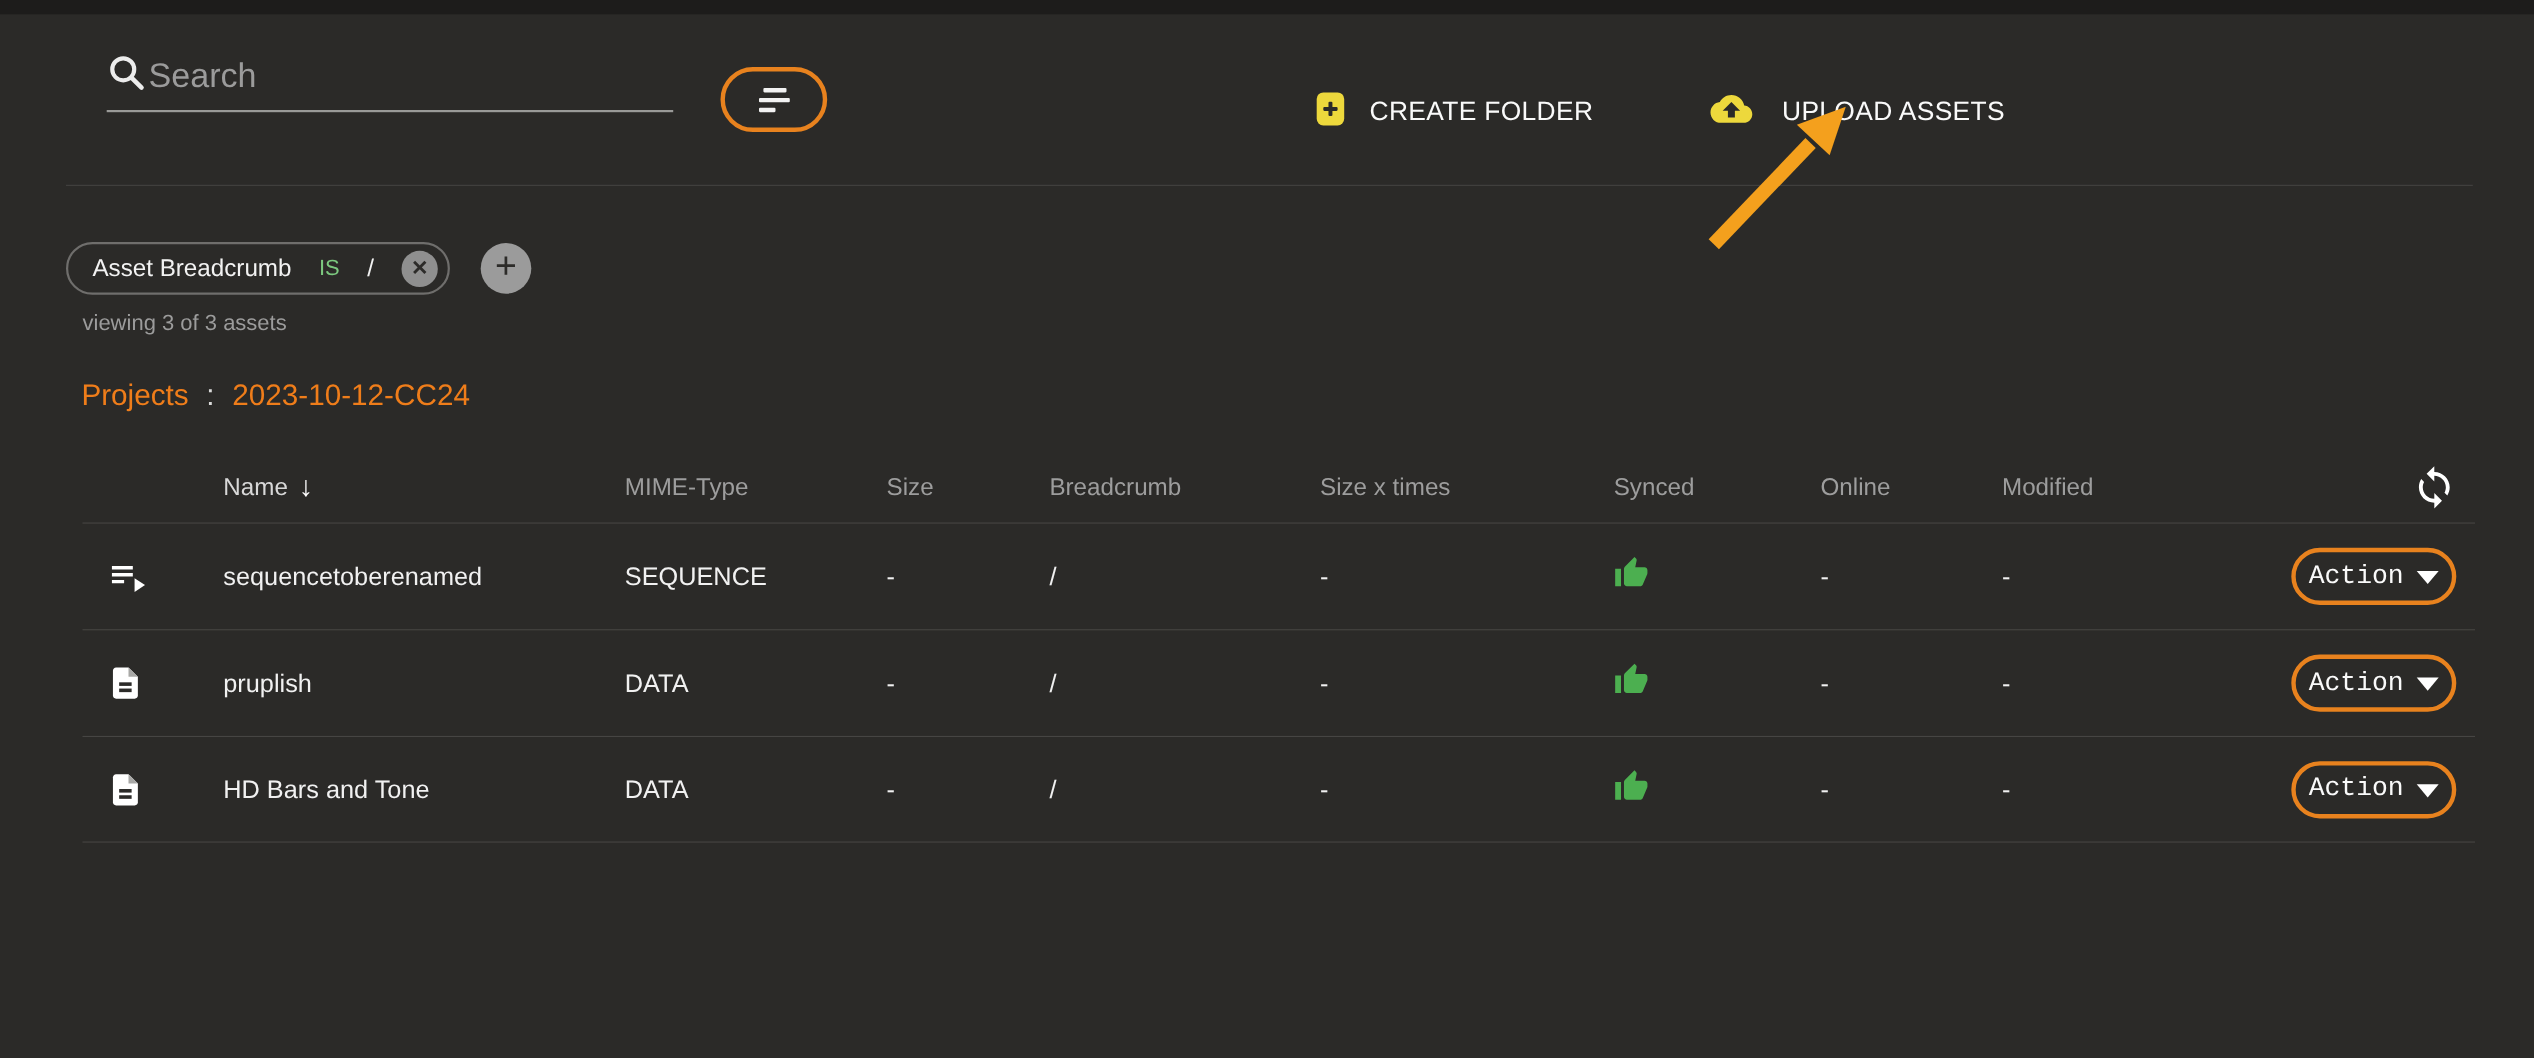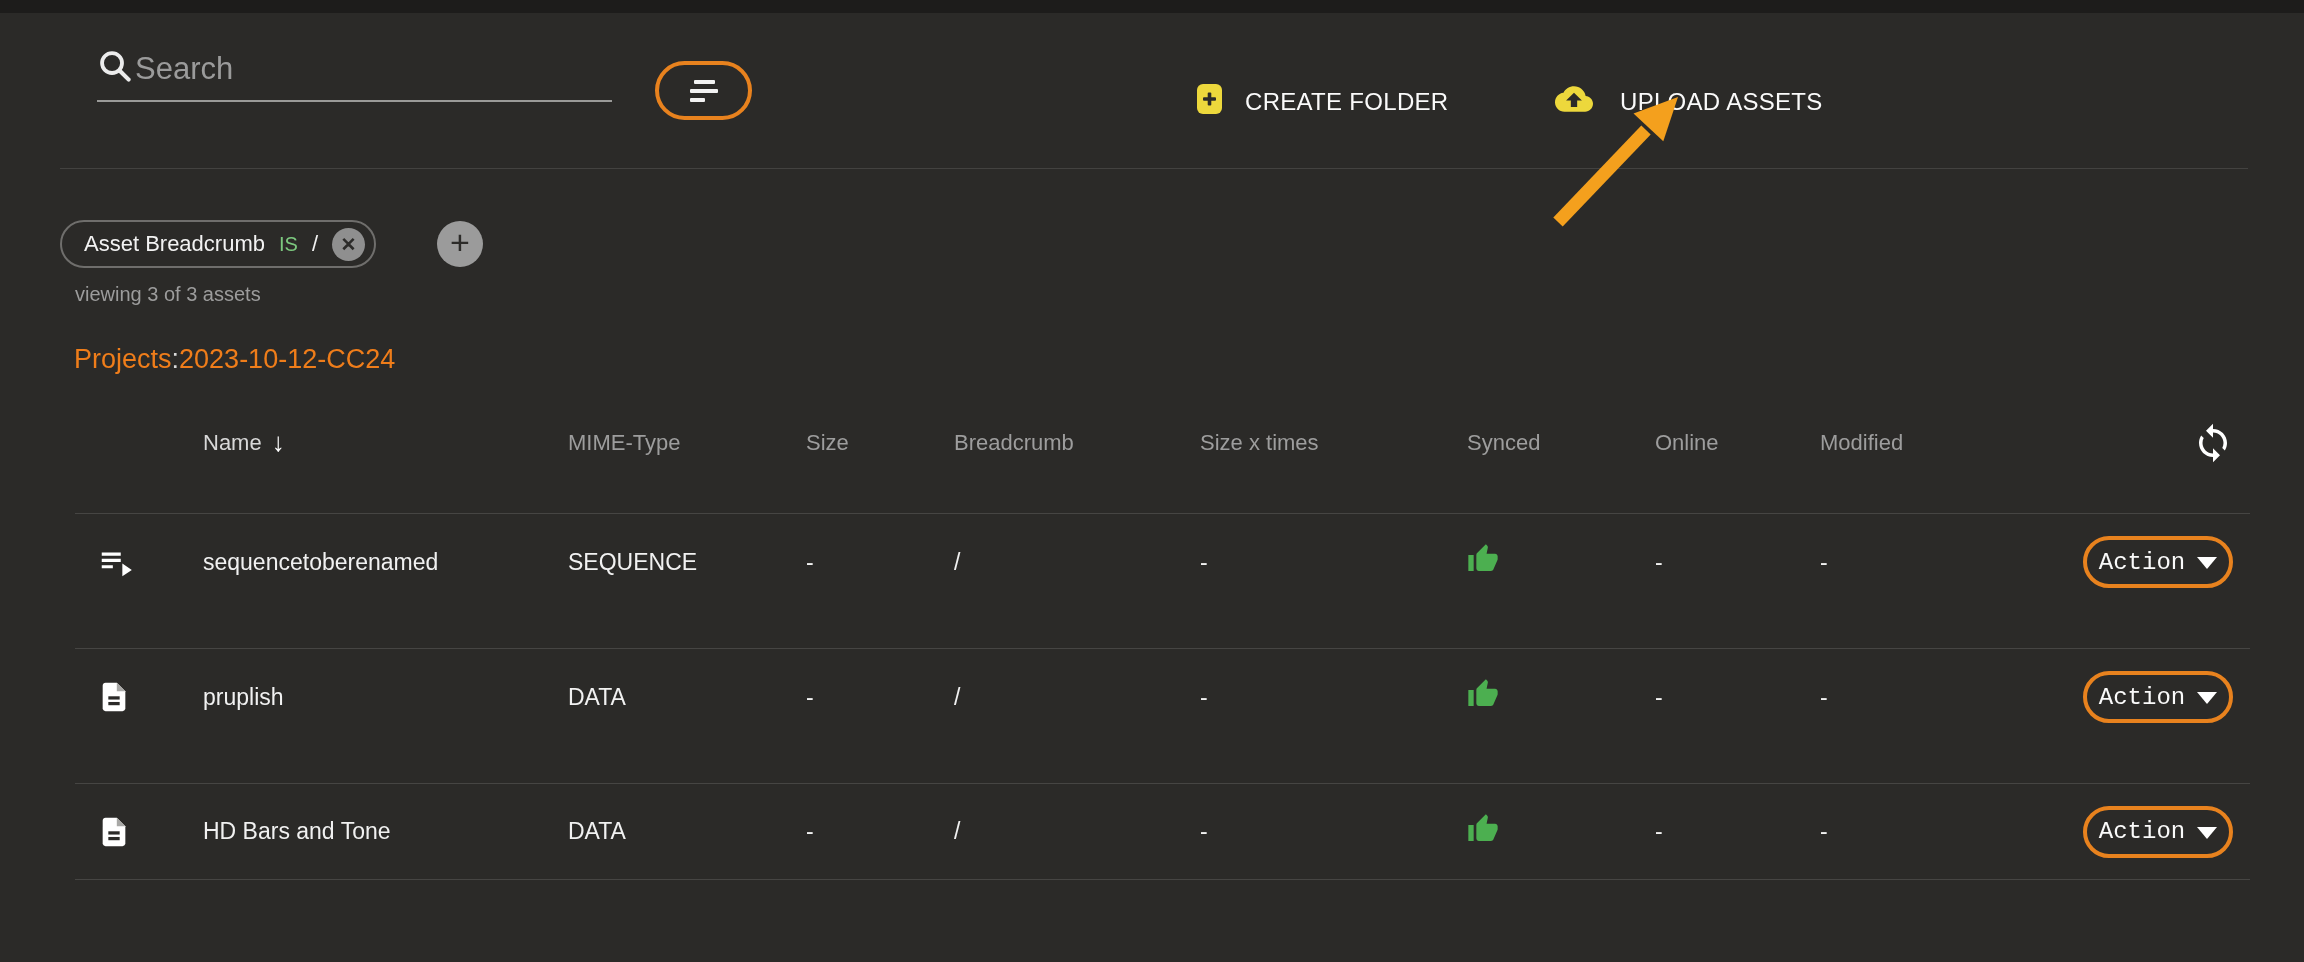--- a/index.html
+++ b/index.html
@@ -27,49 +27,49 @@
     color:#fafafa; font-size:24px; letter-spacing:.3px; cursor:pointer; white-space:nowrap;margin-top:38px; }
   .tb-create { left:1196px; } .tb-upload { left:1550px; } .tb-import { left:1920px; }
 
   .divider { position:absolute; left:60px; right:56px; top:168px; height:1px; background:#434240; }
 
   
   .arrow-svg { position:absolute; left:1520px; top:80px; z-index:5; }
 
   
   .chip { position:absolute; left:60px; top:220px; height:48px; border:2px solid #6f6e6c;
-    border-radius:26px; display:flex; align-items:center; gap:14px; padding:0 9px 0 22px; }
+    border-radius:26px; display:flex; align-items:center; gap:25px; padding:0 9px 0 22px; }
   .chip-field { color:#f2f2f2; font-size:22px; }
   .chip-op { color:#7CC87F; font-size:20px; }
   .chip-val { color:#f2f2f2; font-size:22px; }
   .chip-close { width:33px; height:33px; border-radius:50%; background:#8f8f8f; border:none;
     display:flex; align-items:center; justify-content:center; color:#2c2b29; font-size:19px;
     font-weight:bold; cursor:pointer; font-family:"Liberation Sans", sans-serif; }
   .add-filter { position:absolute; left:437px; top:221px; width:46px; height:46px; border-radius:50%;
     background:#9b9b9b; border:none; color:#2c2b29; font-size:34px; line-height:1; font-weight:500;
     display:flex; align-items:center; justify-content:center; cursor:pointer;
     font-family:"Liberation Sans", sans-serif; padding-bottom:4px; }
   .viewing { position:absolute; left:75px; top:283px; font-size:20px; color:#9c9c9c; }
 
   
-  .crumbs { position:absolute; left:74px; top:344px; display:flex; align-items:center; font-size:27px; }
+  .crumbs { position:absolute; left:74px; top:344px; display:flex; align-items:center; gap:16px; font-size:27px; }
   .crumb-link { color:#EF7D1A; cursor:pointer; }
   .crumb-sep { color:#d9d9d9; }
 
   
   .asset-table { position:absolute; left:75px; top:410px; width:2175px;
     --cols:128px 365px 238px 148px 246px 267px 188px 165px 240px 190px; }
   .thead { display:grid; grid-template-columns:var(--cols); align-items:center; height:65px;
     color:#9d9d9d; font-size:22px; }
   .th-name { color:#d8d8d8; display:flex; align-items:center; gap:10px; cursor:pointer; }
   .sort-arrow { color:#ffffff; font-size:26px; }
   .th-refresh { display:flex; justify-content:flex-end; padding-right:16px; }
   .refresh-btn { background:none; border:none; cursor:pointer; display:flex; }
   .trow { display:grid; grid-template-columns:var(--cols); align-items:center; height:97px;
-    border-top:1px solid #464543; color:#f1f1f1; font-size:23px;margin-top:38px; }
+    border-top:1px solid #464543; color:#f1f1f1; font-size:23px; }
   .trow:last-child { border-bottom:1px solid #464543; }
   .cell-icon { padding-left:22px; display:flex; align-items:center; }
   .cell-action { display:flex; justify-content:flex-end; padding-right:17px; }
   .action-btn { width:150px; height:52px; border:4px solid #E8821E; border-radius:28px;
     background:transparent; color:#fafafa; font-size:24px; display:flex; align-items:center;
     justify-content:center; gap:12px; cursor:pointer; font-family:Liberation Mono, monospace; }
   .caret-down { width:0; height:0; border-left:10px solid transparent; border-right:10px solid transparent;
     border-top:12px solid #ffffff; margin-top:2px; }
 
   

